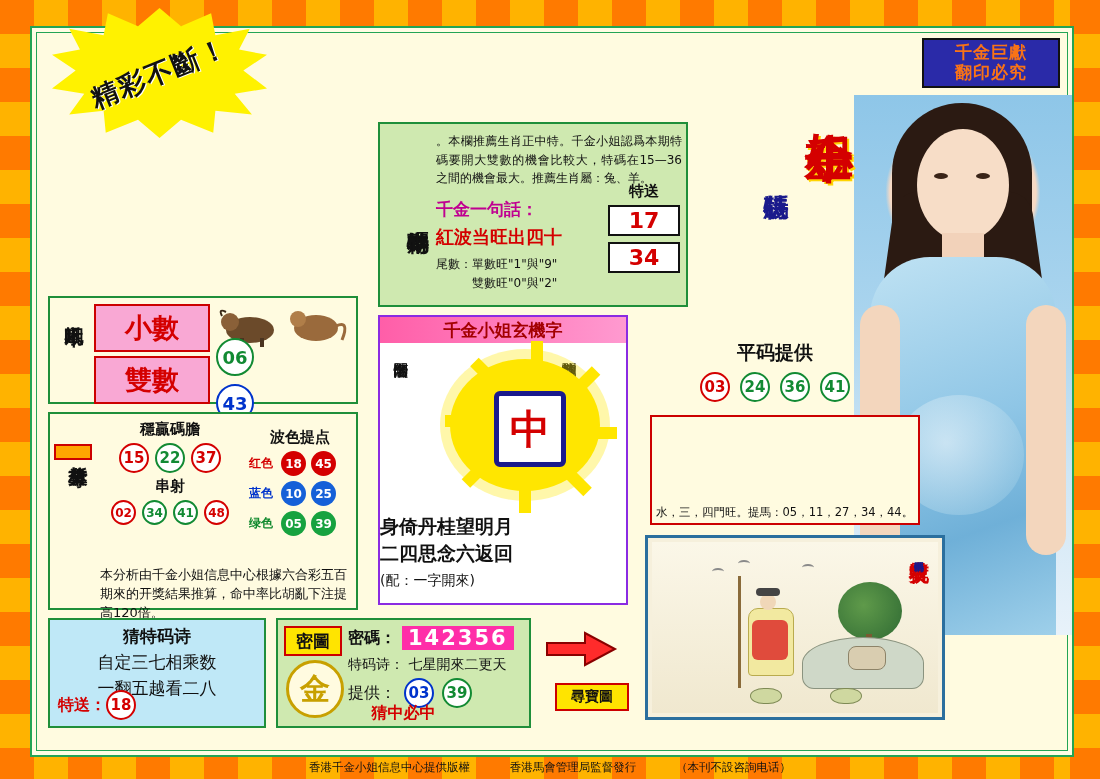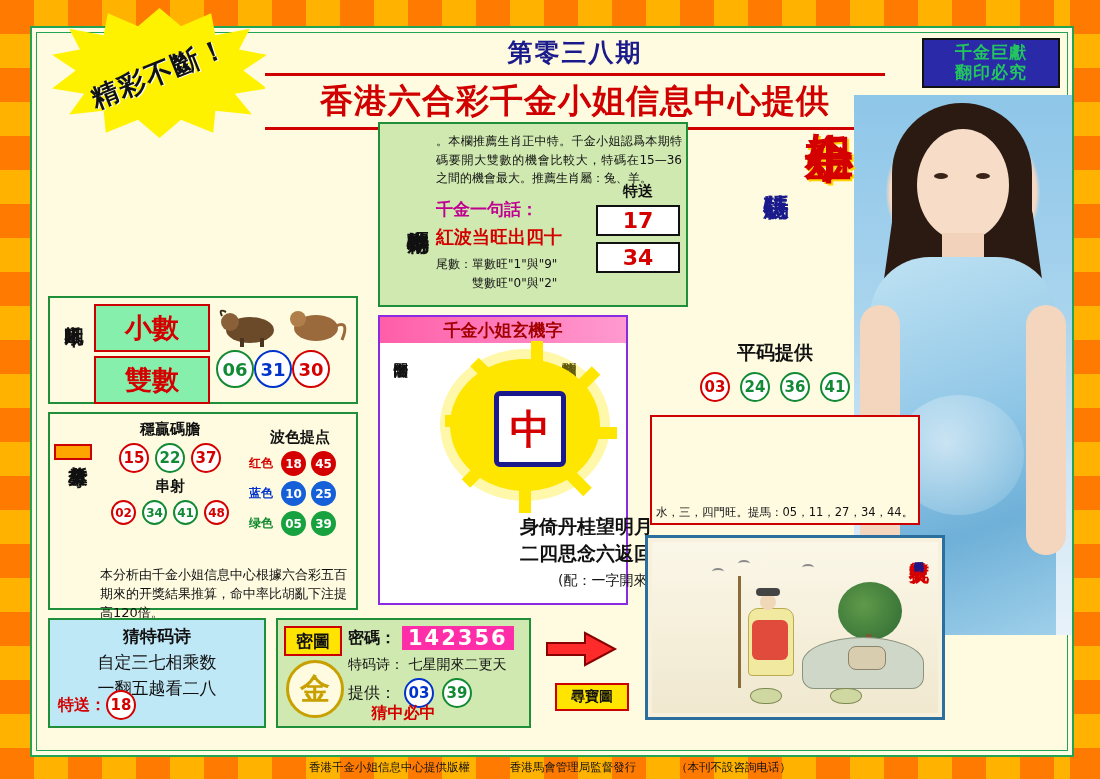--- a/index.html
+++ b/index.html
@@ -46,21 +46,21 @@
   .issue{font-size:25px;font-weight:bold;color:#1a1a8c;letter-spacing:2px;}
   .main-title{
     margin-top:4px;font-size:33px;font-weight:bold;color:#d10000;letter-spacing:1px;
     border:3px solid #d10000;border-left:none;border-right:none;padding:3px 0;
     background:#fffbe0;
   }
   .topright{
     right:40px;top:38px;width:138px;height:50px;background:#2a2aa8;border:2px solid #111;
     display:flex;flex-direction:column;align-items:center;justify-content:center;
   }
-  .topright div{color:#22c55e;font-size:17px;font-weight:bold;letter-spacing:1px;line-height:1.15;}
+  .topright div{color:#f97316;font-size:17px;font-weight:bold;letter-spacing:1px;line-height:1.15;}
 
   
   .photo{
     right:28px;top:95px;width:218px;height:540px;
     background:
       radial-gradient(circle at 50% 18%, #f6d9c4 0 16%, rgba(246,217,196,0) 17%),
       linear-gradient(180deg,#8ec6e8 0%,#a9d4ee 40%,#cfe6f5 70%,#e8f2fa 100%);
     border:none;overflow:hidden;
   }
   .ph-hair{position:absolute;left:38px;top:8px;width:140px;height:170px;border-radius:70px 70px 50px 50px;background:#2b1a12;}
@@ -79,55 +79,55 @@
   .special{left:378px;top:122px;width:310px;height:185px;background:#cfe9b0;border:2px solid #1f8f3a;}
   .special .vtitle{
     position:absolute;left:6px;top:10px;width:46px;height:160px;
     color:#111;font-size:22px;font-weight:bold;text-align:center;line-height:1.25;
   }
   .special .body{position:absolute;left:56px;top:8px;width:246px;}
   .special .para{font-size:12px;color:#111;line-height:1.55;text-align:justify;}
   .special .ph{margin-top:10px;font-size:17px;color:#c00091;font-weight:bold;}
   .special .ph2{margin-top:4px;font-size:18px;color:#d40000;font-weight:bold;}
   .special .tail{margin-top:6px;font-size:12px;color:#111;line-height:1.6;}
-  .ts-box{position:absolute;right:6px;top:58px;width:84px;text-align:center;}
+  .ts-box{position:absolute;right:6px;top:58px;width:72px;text-align:center;}
   .ts-label{font-size:15px;font-weight:bold;color:#111;}
   .ts-num{margin-top:4px;border:2px solid #111;background:#fff;color:#d40000;font-size:22px;font-weight:bold;padding:1px 0;}
 
   
   .mystic{left:378px;top:315px;width:250px;height:290px;background:#fff;border:2px solid #8a2be2;}
   .mystic .hdr{height:26px;background:linear-gradient(90deg,#ff5ea8,#ff9ad0);
     color:#a30000;font-size:17px;font-weight:bold;display:flex;align-items:center;justify-content:center;}
   .sunwrap{position:absolute;left:52px;top:32px;width:186px;height:156px;}
   .sun{position:absolute;left:18px;top:10px;width:150px;height:132px;background:#ffe600;border-radius:50%;
     box-shadow:0 0 0 10px #ffe60055;}
   .ray{position:absolute;left:50%;top:50%;width:12px;height:86px;background:#ffe600;transform-origin:50% 0;}
   .zhong{position:absolute;left:62px;top:42px;width:62px;height:66px;border:5px solid #1a1a8c;
     color:#d40000;font-size:40px;font-weight:bold;display:flex;align-items:center;justify-content:center;
     background:#fff;border-radius:6px;}
   .m-left{position:absolute;left:8px;top:34px;width:22px;font-size:15px;color:#111;line-height:1.3;text-align:center;}
   .m-right{position:absolute;left:176px;top:34px;width:22px;font-size:15px;color:#111;line-height:1.3;text-align:center;}
-  .m-lines{position:absolute;left:0;top:196px;width:100%;text-align:right;padding-left:27px;}
+  .m-lines{position:absolute;left:0;top:196px;width:100%;text-align:left;}
   .m-lines .l{font-size:19px;color:#111;font-weight:bold;line-height:1.4;}
   .m-lines .note{margin-top:6px;font-size:14px;color:#111;}
 
   
   .pm-title{left:650px;top:340px;width:250px;text-align:center;font-size:19px;font-weight:bold;color:#111;}
   .pm-balls{left:650px;top:370px;width:250px;height:34px;display:flex;gap:10px;align-items:center;justify-content:center;}
   .yellowbox{left:650px;top:415px;width:270px;height:110px;background:#fffbe0;border:2px solid #c00;}
   .yellow-note{left:656px;top:505px;width:262px;font-size:11.5px;color:#111;}
 
   
   .rowA{left:48px;top:296px;width:310px;height:108px;background:#fffbe0;border:2px solid #1f8f3a;}
   .rowA .vt{position:absolute;left:6px;top:14px;width:30px;font-size:19px;font-weight:bold;color:#111;line-height:1.2;text-align:center;}
   .rowA .stack{position:absolute;left:44px;top:6px;width:116px;}
-  .rowA .cell{height:44px;margin-bottom:4px;background:#86efac;border:2px solid #c00;
+  .rowA .cell{height:44px;margin-bottom:4px;background:#f9a8d4;border:2px solid #c00;
     display:flex;align-items:center;justify-content:center;font-size:27px;font-weight:bold;color:#d40000;}
   .rowA .ani{position:absolute;left:166px;top:6px;width:64px;height:44px;}
-  .rowA .balls{position:absolute;left:166px;top:52px;width:138px;display:flex;}
+  .rowA .balls{position:absolute;left:166px;top:40px;width:138px;display:flex;gap:8px;flex-direction:column;}
 
   
   .rowB{left:48px;top:412px;width:310px;height:198px;background:#fffbe0;border:2px solid #1f8f3a;}
   .rowB .vt{position:absolute;left:4px;top:30px;width:34px;font-size:19px;font-weight:bold;color:#111;line-height:1.25;text-align:center;
     background:#ffa500;border:2px solid #c00;padding:6px 0;}
   .col1{position:absolute;left:50px;top:6px;width:140px;text-align:center;}
   .col2{position:absolute;left:196px;top:14px;width:108px;text-align:center;}
   .colhdr{font-size:15px;font-weight:bold;color:#111;margin-bottom:4px;}
   .mini-row{display:flex;gap:6px;justify-content:center;margin-bottom:4px;}
   .bo-row{display:flex;align-items:center;gap:5px;margin-bottom:5px;justify-content:flex-start;}
@@ -216,24 +216,20 @@
   <div class="band right"></div>
 
   <div class="inner">
     <div class="inner2"></div>
   </div>
 
   <div class="ct starburst">
     <span>精彩不斷！</span>
   </div>
 
-  <div class="ct title-wrap">
-    <div class="issue">第零三八期</div>
-    <div class="main-title">香港六合彩千金小姐信息中心提供</div>
-  </div>
 
   <div class="ct topright">
     <div>千金巨獻</div>
     <div>翻印必究</div>
   </div>
 
   <div class="ct photo">
     <div class="ph-hair"></div>
     <div class="ph-hair2"></div>
     <div class="ph-hair3"></div>
@@ -316,21 +312,21 @@
         <path d="M6 12 Q2 4 10 8" stroke="#3a2a18" stroke-width="2" fill="none"></path>
         <rect x="24" y="34" width="4" height="9" fill="#4a3420"></rect>
         <rect x="44" y="34" width="4" height="9" fill="#4a3420"></rect>
         <ellipse cx="100" cy="24" rx="22" ry="13" fill="#9a6a3c"></ellipse>
         <circle cx="82" cy="15" r="8" fill="#b07e49"></circle>
         <path d="M120 22 Q134 16 126 36" stroke="#9a6a3c" stroke-width="3" fill="none"></path>
       </svg>
     </div>
     <div class="balls">
       <div class="ball lg green">06</div>
-      <div class="ball lg blue">31</div>
+      <div class="ball lg blue">43</div>
       <div class="ball lg red">30</div>
     </div>
   </div>
 
   <div class="ct rowB">
     <div class="vt vtxt">專業分析</div>
     <div class="col1">
       <div class="colhdr">穩贏碼膽</div>
       <div class="mini-row">
         <div class="ball red">15</div>

